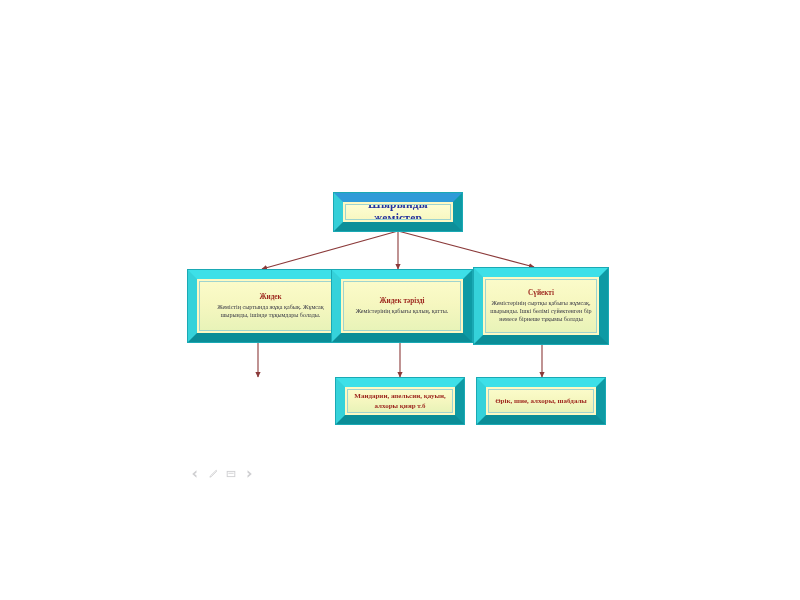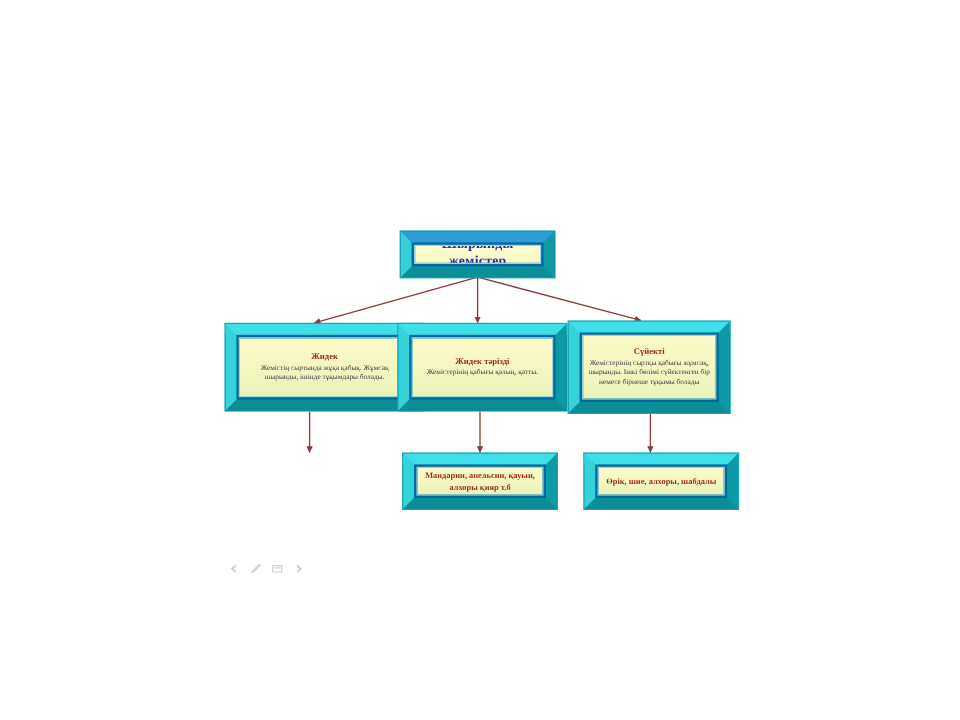--- a/index.html
+++ b/index.html
@@ -33,21 +33,21 @@
   
   .node {
     position: absolute;
     box-sizing: border-box;
     border-style: solid;
     border-width: 9px;
     border-top-color: #3de0e8;
     border-left-color: #35d2da;
     border-right-color: #0e9aa4;
     border-bottom-color: #0b8d97;
-    background: #0369a1;
+    background: #fef9c3;
     padding: 2px;
     box-shadow: 0 0 0 1px #1aa9b4;
   }
   .node .inner {
     width: 100%;
     height: 100%;
     box-sizing: border-box;
     background: linear-gradient(180deg, #fbfbc9 0%, #f6f7c0 45%, #e8f3b8 100%);
     border: 1px solid #9fd4cf;
     display: flex;
@@ -102,21 +102,21 @@
     padding: 0 4px;
   }
 
   
   #node-root      { left: 334px; top: 193px; width: 128px; height: 38px; }
   #node-cat-1     { left: 188px; top: 270px; width: 165px; height: 72px; }
   #node-cat-2     { left: 332px; top: 270px; width: 140px; height: 72px; }
   #node-cat-3     { left: 474px; top: 268px; width: 134px; height: 76px; }
   #node-ex-1      { left: 194px; top: 378px; width: 128px; height: 46px; }
   #node-ex-2      { left: 336px; top: 378px; width: 128px; height: 46px; }
-  #node-ex-3      { left: 487px; top: 378px; width: 128px; height: 46px; }
+  #node-ex-3      { left: 477px; top: 378px; width: 128px; height: 46px; }
 
   
   #mini-toolbar {
     position: absolute;
     left: 189px;
     top: 468px;
     display: flex;
     gap: 7px;
     align-items: center;
     opacity: 0.42;

